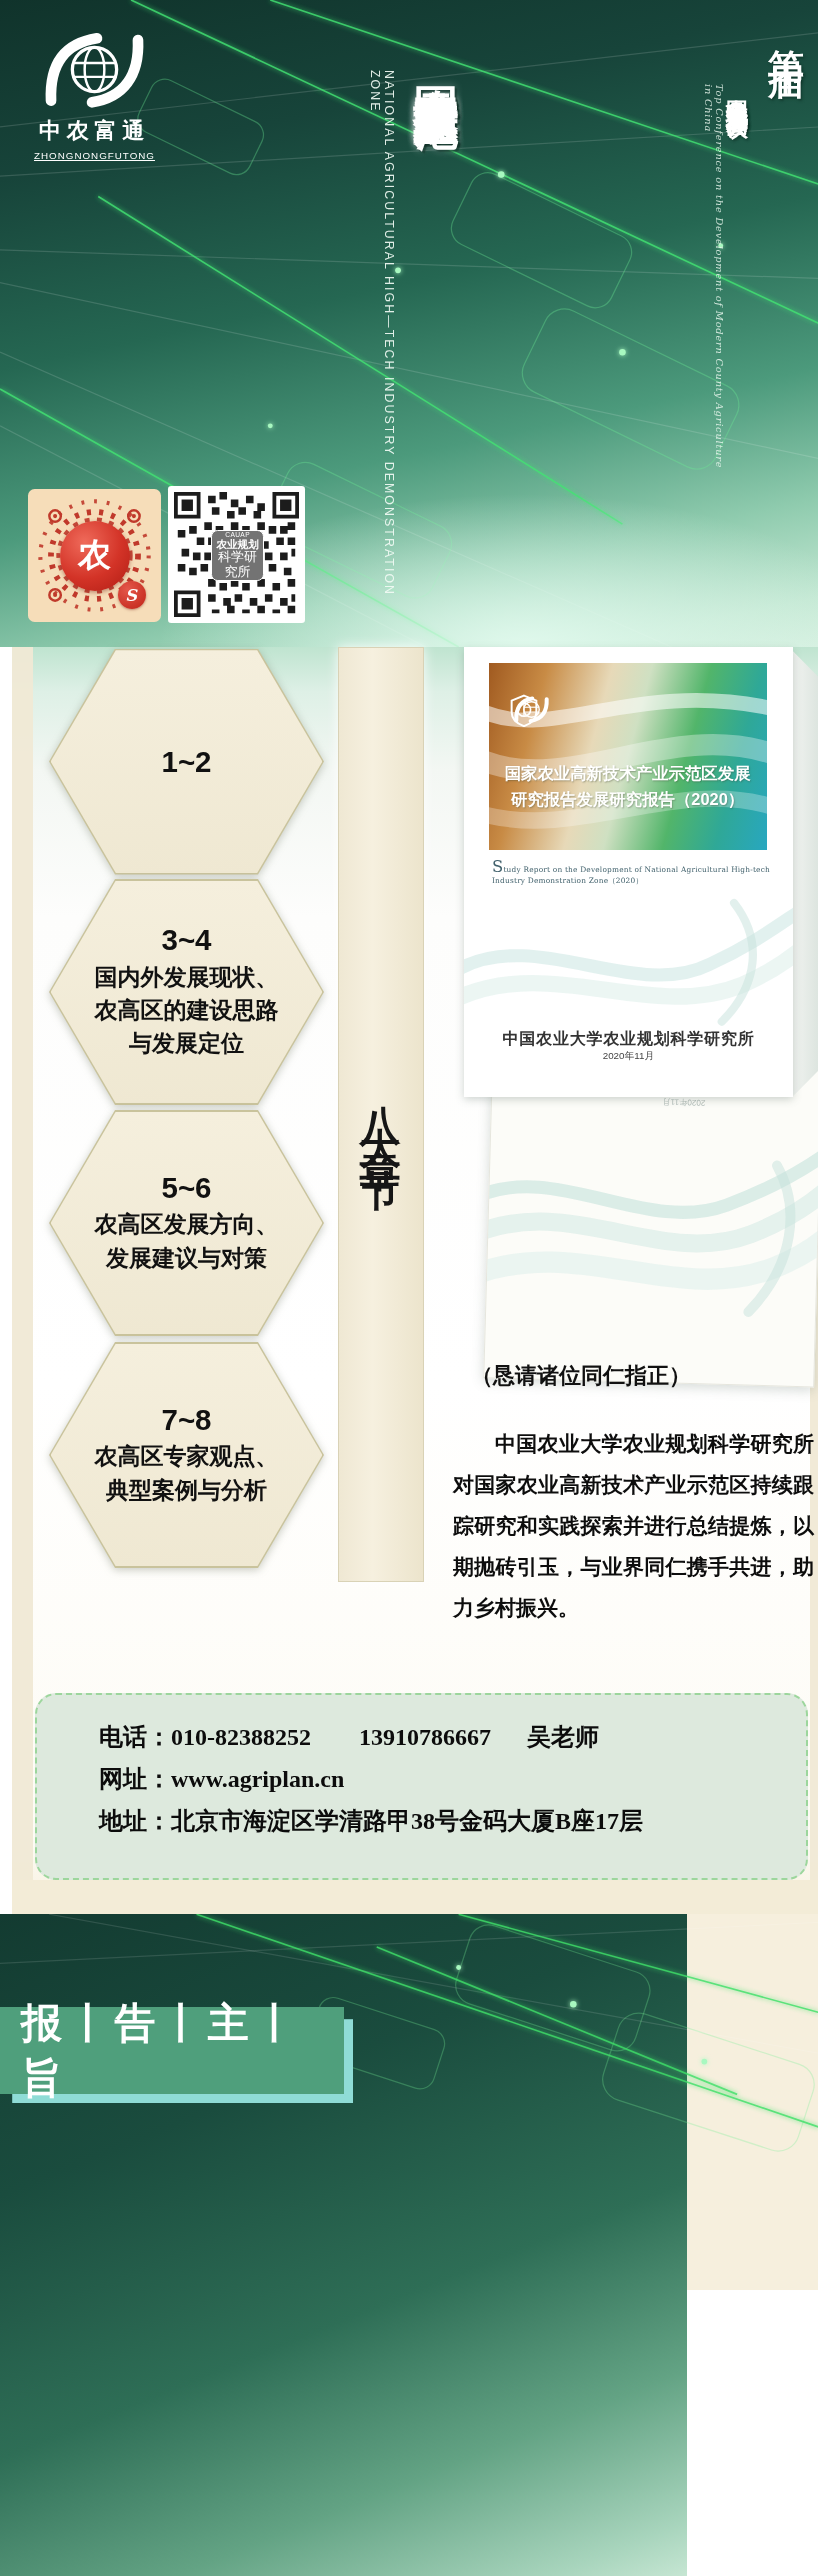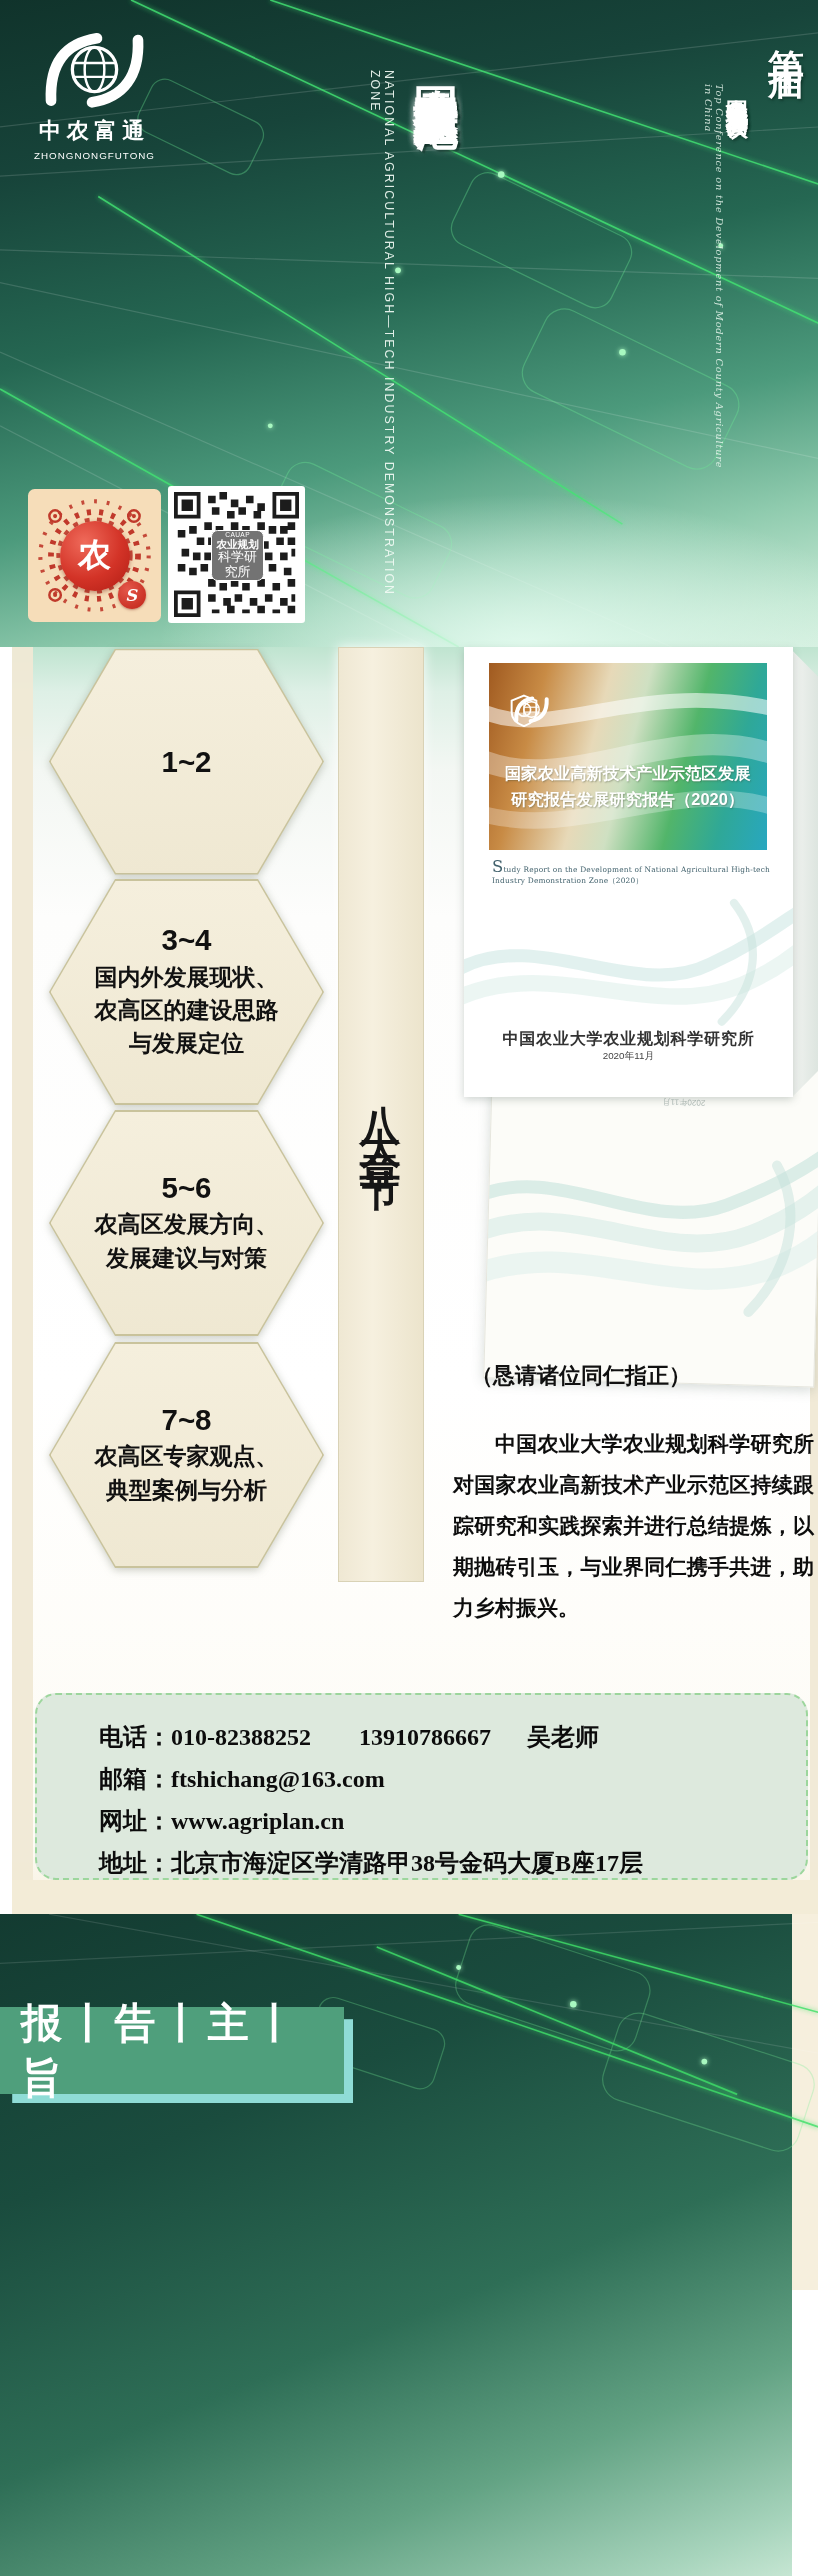--- a/index.html
+++ b/index.html
@@ -7,21 +7,21 @@
           font-family:"Liberation Sans",sans-serif;background:#fff;}
   .abs{position:absolute;}
 
   
   .header{position:absolute;left:0;top:0;width:819px;height:647px;
     background:linear-gradient(168deg,#10332b 0%,#17443a 22%,#256752 45%,#4c9a7c 66%,#8fcbae 82%,#c2e7d2 94%,#d4efdf 100%);}
   .header-glow{position:absolute;left:0;top:344px;width:819px;height:303px;
     background:radial-gradient(62% 70% at 64% 100%, rgba(226,250,238,.95) 0%, rgba(226,250,238,0) 72%);}
   .logo{position:absolute;left:21px;top:29.5px;width:147px;text-align:center;color:#fff;}
   .logo-cn{font-size:22px;font-weight:700;letter-spacing:5.7px;margin-top:4.9px;}
-  .logo-en{font-size:9.8px;letter-spacing:1px;margin-top:3.3px;}
+  .logo-en{font-size:9.8px;letter-spacing:1px;margin-top:3.3px;text-decoration:underline;}
   .title-en-vert{position:absolute;left:368px;top:70px;height:540px;color:#f2fbf5;
     font-size:12.3px;letter-spacing:2.1px;writing-mode:vertical-rl;opacity:.92;}
   .title-main{position:absolute;left:406px;top:51px;height:622px;color:#ffffff;
     font-family:"DejaVu Serif",serif;font-weight:700;font-size:45px;letter-spacing:1.6px;
     writing-mode:vertical-rl;text-orientation:upright;
     text-shadow:2.5px 2.5px 1.6px rgba(16,48,38,.65),0 0 8.2px rgba(255,255,255,.35);}
   .edition{position:absolute;left:762px;top:21px;height:123px;color:#fff;
     font-family:"DejaVu Serif",serif;font-size:36px;font-weight:700;letter-spacing:8.2px;
     writing-mode:vertical-rl;text-orientation:upright;text-shadow:1.6px 1.6px 2.5px rgba(10,40,30,.5);}
   .conf-cn{position:absolute;left:722px;top:82px;height:352px;color:#fff;
@@ -105,21 +105,21 @@
   .mid-para{position:absolute;left:441px;top:776px;width:361px;color:#0d0d0d;
     font-size:21px;line-height:41px;font-weight:700;text-align:justify;text-indent:2em;}
 
   .contact{position:absolute;left:23px;top:1046px;width:773px;height:187px;box-sizing:border-box;
     background:#dde9dd;border:2.5px dashed #9cd69c;border-radius:21px;padding:21px 33px 0 62px;}
   .contact-row{font-size:24px;font-weight:700;color:#0c0c0c;line-height:41px;white-space:pre;}
   .contact-row .val{font-family:"Liberation Serif",serif;}
   .cream-band{position:absolute;left:0;top:1233px;width:819px;height:34px;background:#f3ecd7;}
 
   
-  .bottom{position:absolute;left:0;top:1914px;width:792px;height:662px;
+  .bottom{position:absolute;left:0;top:1914px;width:687px;height:662px;
     background:linear-gradient(158deg,#133b31 0%,#1a4c3e 30%,#2e6e56 58%,#63a384 78%,#a7d4bc 94%,#c6e6d3 100%);}
   .badge{position:absolute;left:0;top:93px;width:344px;height:87px;background:#4f9f7c;
     box-shadow:10.6px 10.6px 0 -1.6px #8fdcd6;display:flex;align-items:center;z-index:3;}
   .badge span{color:#fff;font-size:41px;font-weight:700;letter-spacing:5.7px;padding-left:21px;
     font-family:"DejaVu Serif",serif;}
   .bottom-card{position:absolute;left:41px;top:158px;width:730px;height:504px;background:#fdfdfc;
     box-shadow:14px 11.5px 0 rgba(14,40,33,.5);z-index:2;}
   .bottom-para{margin:95px 28px 0 24.6px;font-size:29.5px;line-height:58px;font-weight:700;
     color:#161616;text-align:justify;}
 </style>
@@ -323,21 +323,20 @@
       </svg>
       <div class="cover-org">中国农业大学农业规划科学研究所</div>
       <div class="cover-date">2020年11月</div>
     </div>
 
     <div class="note">（恳请诸位同仁指正）</div>
     <div class="mid-para">中国农业大学农业规划科学研究所对国家农业高新技术产业示范区持续跟踪研究和实践探索并进行总结提炼，以期抛砖引玉，与业界同仁携手共进，助力乡村振兴。</div>
 
     <div class="contact">
       <div class="contact-row"><span class="lbl">电话：</span><span class="val">010-82388252        13910786667      吴老师</span></div>
-      <div class="contact-row"><span class="lbl">邮箱：</span><span class="val">ftshichang@163.com</span></div>
       <div class="contact-row"><span class="lbl">网址：</span><span class="val">www.agriplan.cn</span></div>
       <div class="contact-row"><span class="lbl">地址：</span><span class="val">北京市海淀区学清路甲38号金码大厦B座17层</span></div>
     </div>
 
     <div class="cream-band"></div>
   </section>
 
   <section class="bottom">
     <svg class="abs" width="819" height="328" viewBox="0 0 1000 400" style="left:0;top:0;">
       <defs>

